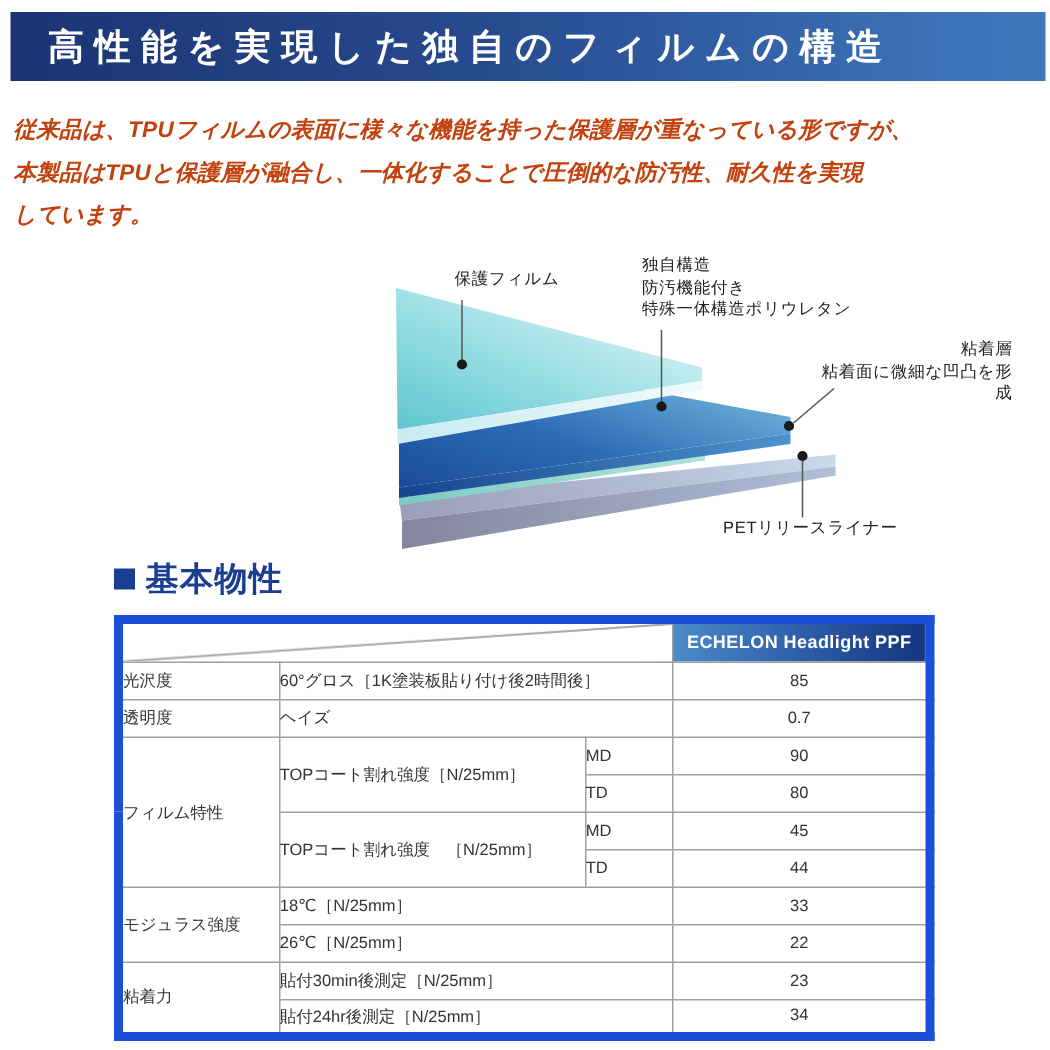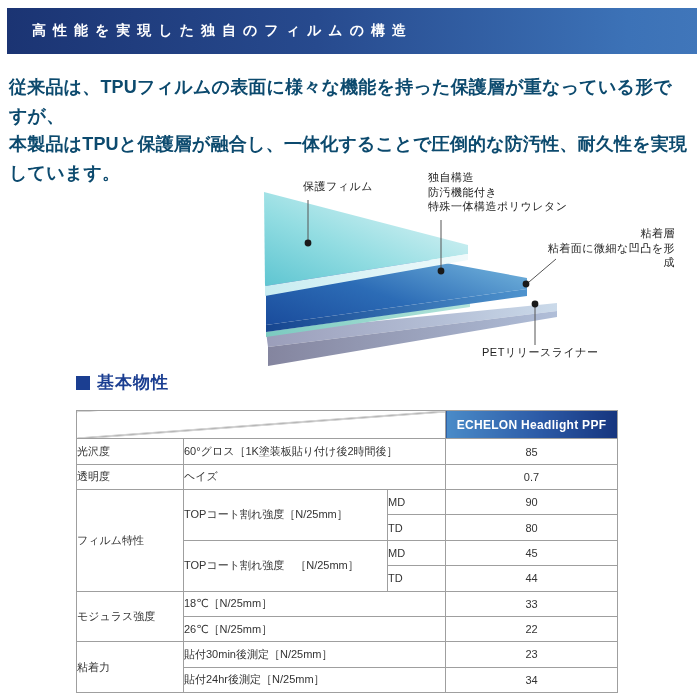--- a/index.html
+++ b/index.html
@@ -4,43 +4,43 @@
 <style>
   html,body{margin:0;padding:0;background:#ffffff;}
   body{width:700px;height:700px;position:relative;overflow:hidden;
        font-family:"Liberation Sans","DejaVu Sans",sans-serif;color:#222;}
 
   
   .title-bar{position:absolute;left:7px;top:8px;width:690px;height:46px;
     background:linear-gradient(to right,#1b3473,#274a8e 45%,#3c72b7 90%,#4076ba);
     display:flex;align-items:center;}
   .title-bar span{color:#ffffff;font-family:"DejaVu Serif","Liberation Serif",serif;
-    font-weight:600;font-size:14px;letter-spacing:7px;padding-left:25px;white-space:nowrap;}
+    font-weight:600;font-size:24px;letter-spacing:7px;padding-left:25px;white-space:nowrap;}
 
   
   .intro{position:absolute;left:9px;top:73px;width:680px;
-    font-size:18px;line-height:28.5px;font-weight:600;color:#0c4a6e;
-    white-space:pre-line;letter-spacing:0.2px;}
+    font-size:15px;line-height:28.5px;font-weight:600;color:#c2410c;
+    white-space:pre-line;letter-spacing:0.2px;font-style:italic;}
 
   
   .diagram{position:absolute;left:235px;top:170px;width:440px;height:205px;}
   .diagram svg{position:absolute;left:0;top:0;}
   .dlabel{position:absolute;font-size:11px;line-height:14.5px;color:#222;
     white-space:pre-line;letter-spacing:0.5px;}
 
   
   .section-head{position:absolute;left:76px;top:371px;display:flex;align-items:center;}
   .section-head .sq{width:14px;height:14px;background:#1b3e91;margin-right:7px;}
-  .section-head span{font-size:17px;font-weight:bold;color:#1b3e91;letter-spacing:1px;}
+  .section-head span{font-size:22px;font-weight:bold;color:#1b3e91;letter-spacing:1px;}
 
   
   .spec-table{position:absolute;left:76px;top:410px;width:541px;height:283px;
     border-collapse:collapse;table-layout:fixed;font-size:11px;color:#333;}
   .spec-table td{border:1px solid #9f9f9f;vertical-align:middle;padding:0;}
-  .spec-table{border:1px solid #1d4ed8;}
+  .spec-table{border:6px solid #1d4ed8;}
   .cell-cat{padding-left:9px;}
   .cell-item{padding-left:13px;}
   .cell-mid{text-align:left;}
   .cell-val{text-align:center;margin-top:32px;}
   tr.hrow{height:28px;}
   tr.drow{height:25px;}
   .head-left{background:
      linear-gradient(to bottom right,
        rgba(0,0,0,0) calc(50% - 1px), #a9a9a9 calc(50% - 0.4px),
        #a9a9a9 calc(50% + 0.4px), rgba(0,0,0,0) calc(50% + 1px));}

